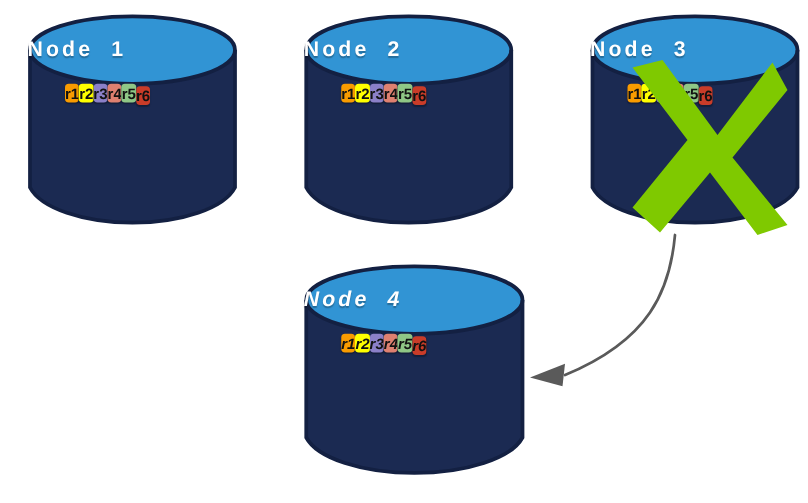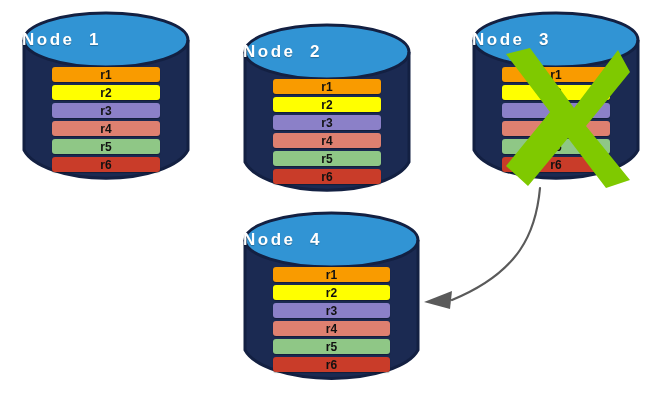--- a/index.html
+++ b/index.html
@@ -38,21 +38,22 @@
     font-family: "Liberation Sans", sans-serif;
     text-shadow: 0 1px 1px rgba(0,0,0,0.28);
     pointer-events: none;
     white-space: pre;
   }
   .rows {
     position: absolute;
     left: 30px;
     right: 30px;
     display: flex;
-    flex-direction: column;
+    flex-direction: row;
+    align-items: flex-end;
   }
   .row-bar {
     height: 15px;
     border-radius: 3px;
     margin-bottom: 3px;
     display: flex;
     align-items: center;
     justify-content: center;
     font-size: 12px;
     font-weight: bold;
@@ -94,21 +95,21 @@
     <div class="rows" style="top:57px;">
       <div class="row-bar" style="background:#f99b00;">r1</div>
       <div class="row-bar" style="background:#ffff00;">r2</div>
       <div class="row-bar" style="background:#8b80c8;">r3</div>
       <div class="row-bar" style="background:#de8070;">r4</div>
       <div class="row-bar" style="background:#8fc786;">r5</div>
       <div class="row-bar" style="background:#c93c29;">r6</div>
     </div>
   </div>
 
-  <div class="node" style="left:243px; top:22px; width:168px; height:176px;">
+  <div class="node" style="left:243px; top:10px; width:168px; height:176px;">
     <svg class="node-svg" width="168" height="176" viewBox="0 0 168 176">
       <path d="M2,30 L2,140 A84,36 0 0 0 166,140 L166,30 Z" fill="#1b2a52"></path>
       <ellipse cx="84" cy="30" rx="82" ry="27" fill="#3194d4" stroke="#132042" stroke-width="3"></ellipse>
       <path d="M2,30 L2,140 A84,36 0 0 0 166,140 L166,30" fill="none" stroke="#132042" stroke-width="3"></path>
     </svg>
     <div class="node-label" style="top:20px;">Node  2</div>
     <div class="rows" style="top:57px;">
       <div class="row-bar" style="background:#f99b00;">r1</div>
       <div class="row-bar" style="background:#ffff00;">r2</div>
       <div class="row-bar" style="background:#8b80c8;">r3</div>
@@ -132,21 +133,21 @@
       <div class="row-bar" style="background:#de8070;">r4</div>
       <div class="row-bar" style="background:#8fc786;">r5</div>
       <div class="row-bar" style="background:#c93c29;">r6</div>
     </div>
 
     <svg class="x-overlay" width="130" height="140" viewBox="0 0 130 140" style="left:30px; top:38px;">
       <polygon points="4,6 28,0 72,60 116,2 128,24 84,78 128,132 104,140 66,90 26,138 4,118 48,64" fill="#7fc900"></polygon>
     </svg>
   </div>
 
-  <div class="node" style="left:243px; top:210px; width:177px; height:176px;">
+  <div class="node" style="left:243px; top:210px; width:177px; height:176px;font-style:italic;">
     <svg class="node-svg" width="177" height="176" viewBox="0 0 177 176">
       <path d="M2,30 L2,140 A88.5,36 0 0 0 175,140 L175,30 Z" fill="#1b2a52"></path>
       <ellipse cx="88.5" cy="30" rx="86.5" ry="27" fill="#3194d4" stroke="#132042" stroke-width="3"></ellipse>
       <path d="M2,30 L2,140 A88.5,36 0 0 0 175,140 L175,30" fill="none" stroke="#132042" stroke-width="3"></path>
     </svg>
     <div class="node-label" style="top:20px;">Node  4</div>
     <div class="rows" style="top:57px;">
       <div class="row-bar" style="background:#f99b00;">r1</div>
       <div class="row-bar" style="background:#ffff00;">r2</div>
       <div class="row-bar" style="background:#8b80c8;">r3</div>

